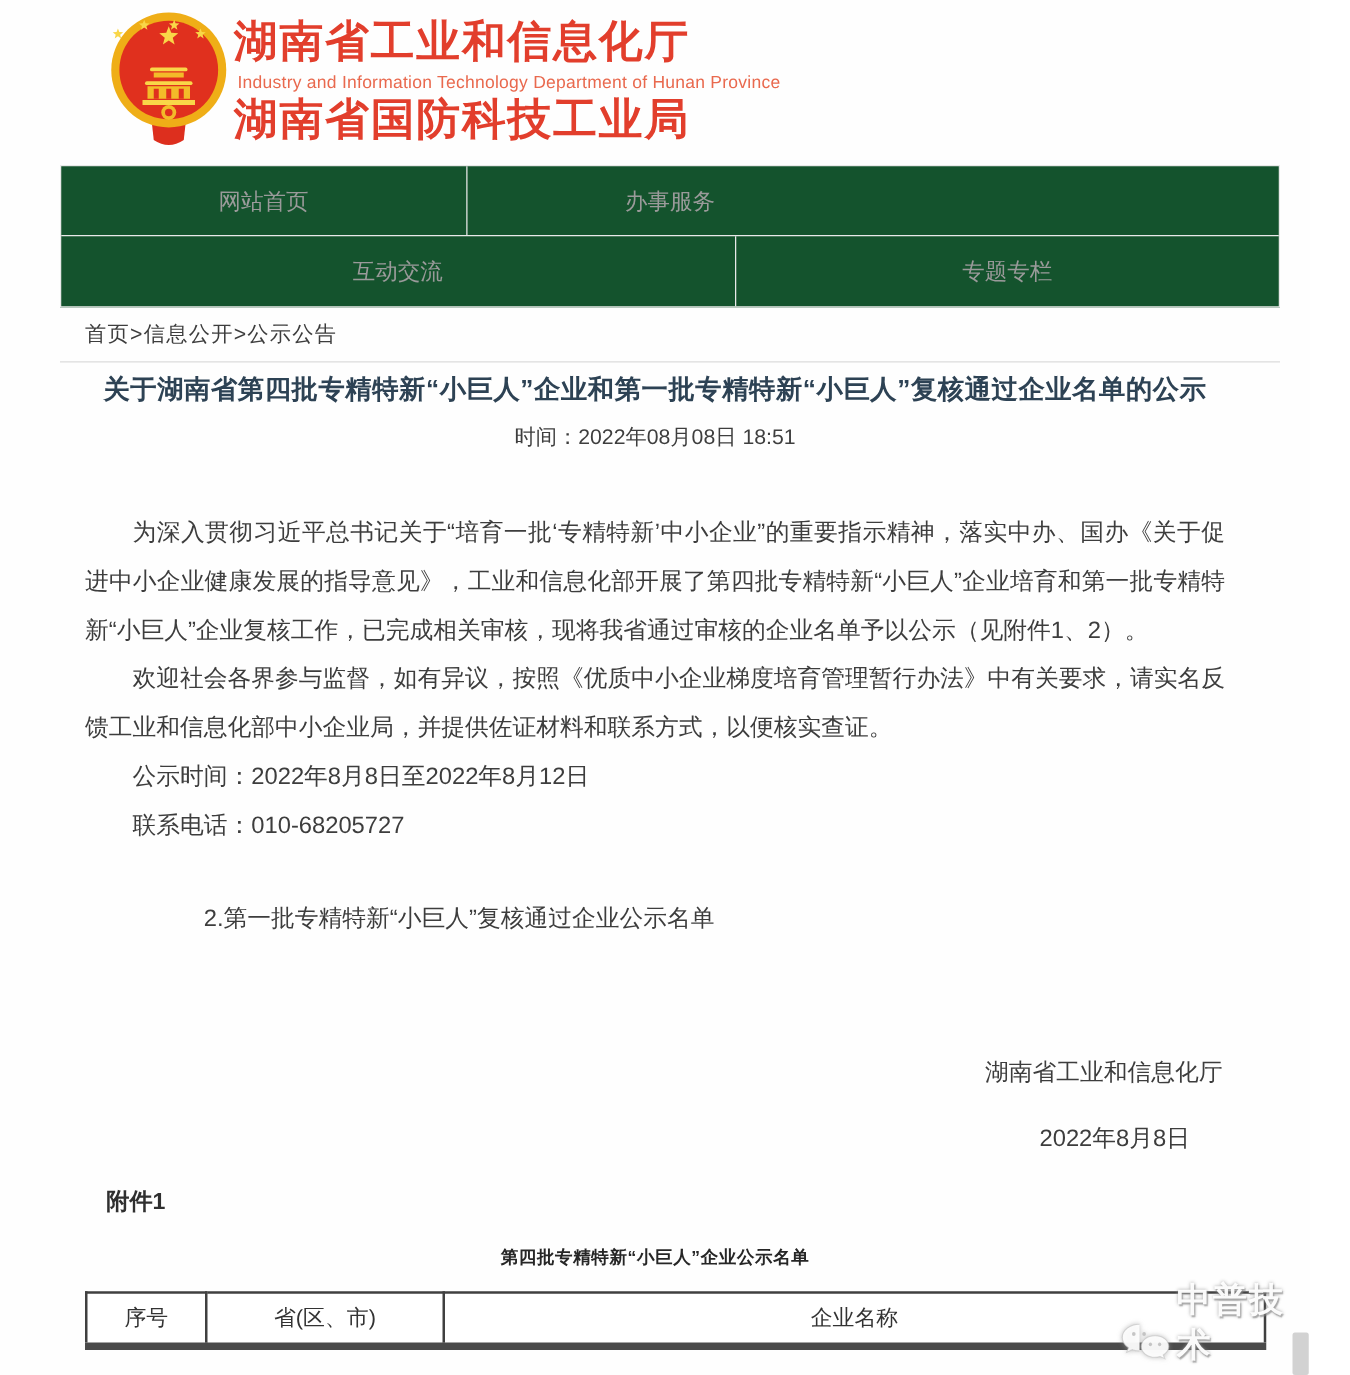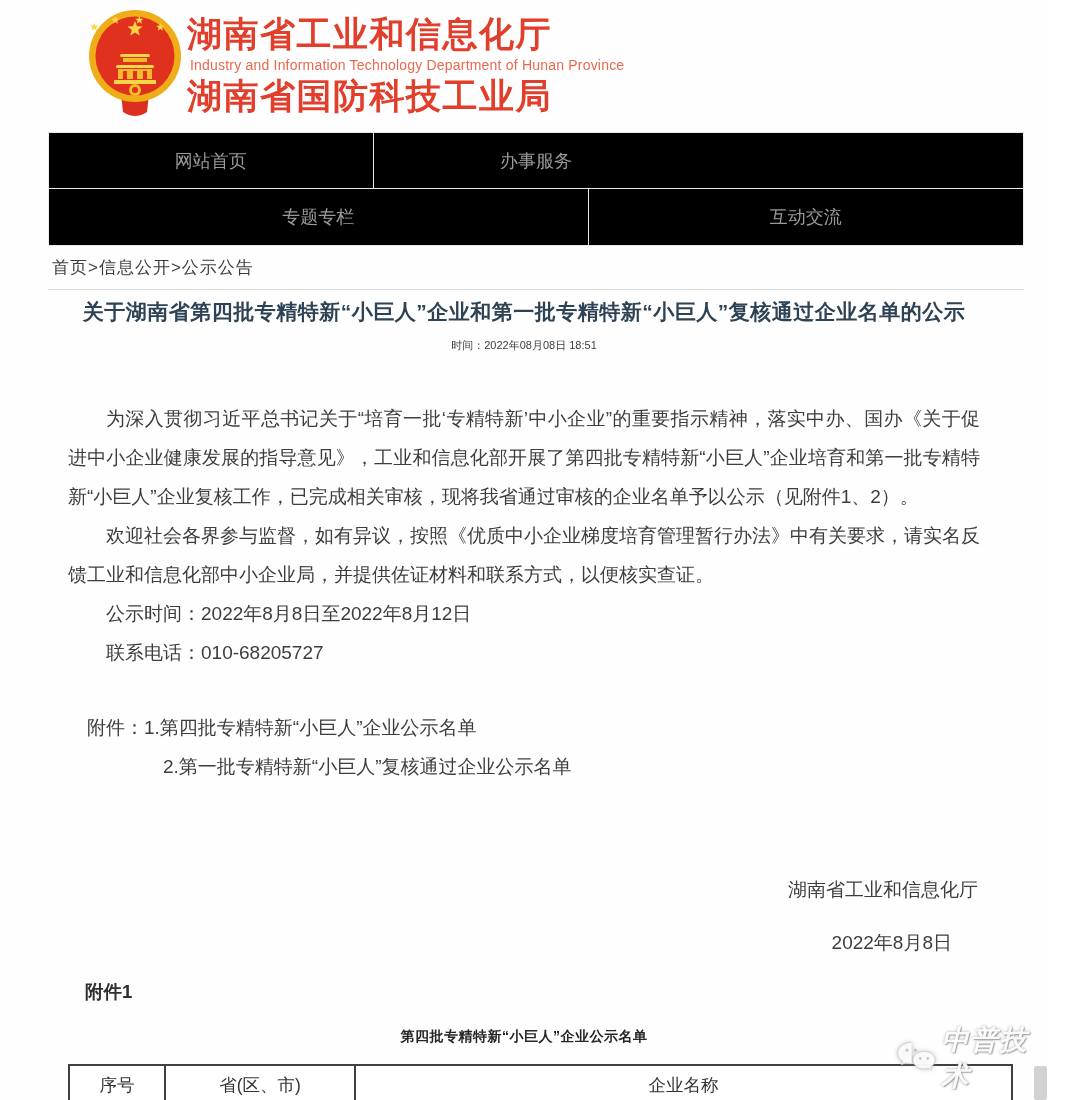--- a/index.html
+++ b/index.html
@@ -12,37 +12,37 @@
   .page { width:1048px; height:1100px; position:relative; background:#fefefe; }
 
   
   .site-header { height:132px; position:relative; }
   .emblem { position:absolute; left:84px; top:8px; width:102px; height:112px; }
   .org-names { position:absolute; left:187px; top:13px; }
   .org-cn { font-size:35px; font-weight:bold; color:#e23e2c; letter-spacing:1.5px; line-height:1.22; white-space:nowrap; }
   .org-en { font-size:14px; color:#e9694e; letter-spacing:0.2px; margin:1px 0 2px 3px; white-space:nowrap; }
 
   
-  .main-nav { margin-left:48px; width:976px; border:1px solid #e9e9e9; background:#000000; }
+  .main-nav { margin-left:48px; width:976px; border:1px solid #e9e9e9; background:#14532d; }
   .nav-row { display:grid; height:56px; }
   .nav-row-1 { grid-template-columns:1fr 1fr 1fr; border-bottom:1px solid #e9e9e9; }
   .nav-row-2 { grid-template-columns:55.4% 44.6%; }
   .nav-item { display:flex; align-items:center; justify-content:center;
     font-size:18px; color:#9a9a9a; border-right:1px solid #e9e9e9; cursor:pointer; }
   .nav-item:last-child { border-right:none; }
 
   
   .breadcrumb-bar { margin-left:48px; width:976px; height:44px; display:flex; align-items:center;
     border-bottom:1px solid #dcdcdc; }
-  .breadcrumb { margin-left:4px; font-size:17px; color:#3d3d3d; letter-spacing:1px; cursor:pointer; }
+  .breadcrumb { margin-left:20px; font-size:17px; color:#3d3d3d; letter-spacing:1px; cursor:pointer; }
 
   
   .article-title { margin:8px 52px 0; text-align:center; font-size:21px; font-weight:700;
     color:#2d4254; letter-spacing:0.5px; line-height:1.35; }
-  .article-time { text-align:center; font-size:11px; color:#3e3e3e; margin-top:12px; }
+  .article-time { text-align:center; font-size:17px; color:#3e3e3e; margin-top:12px; }
 
   .article-body { margin:46px 68px 0; font-size:19px; color:#3d3d3d; line-height:39px; }
   .article-body p { text-indent:2em; text-align:justify; }
 
   .attachments { margin-top:36px; }
   .att-line1 { padding-left:19px; }
   .att-line2 { padding-left:95px; }
 
   .signature { margin-top:84px; text-align:right; }
   .sig-org { font-size:19px; color:#3d3d3d; padding-right:2px; }
@@ -53,22 +53,22 @@
   .table-title { text-align:center; font-size:14px; font-weight:700; color:#262626; margin-top:6px; letter-spacing:0.5px; }
 
   
   table.roster { margin-top:8px; width:945px; border-collapse:collapse;
     border:2px solid #404040; border-bottom:6px solid #4a4a4a; background:#fff; }
   table.roster th, table.roster td { border:2px solid #404040; font-weight:400;
     font-size:17.5px; color:#333; text-align:center; }
   table.roster th { height:38px; }
 
   
-  .watermark { position:absolute; left:896px; top:1022px; display:flex; align-items:center; gap:5px;
-    z-index:6; pointer-events:none;font-style:italic; }
+  .watermark { position:absolute; left:896px; top:1022px; display:flex; align-items:flex-end; gap:5px;
+    z-index:6; pointer-events:none; }
   .watermark-text { font-size:27px; font-weight:700; color:rgba(255,255,255,0.95); letter-spacing:2px;
     text-shadow:0 0 3px rgba(150,150,150,0.85), 1px 1px 1px rgba(120,120,120,0.6); }
   .wm-icon { width:44px; height:38px; filter:drop-shadow(0 0 2px rgba(150,150,150,0.7)); }
 
   
   .scrollbar-thumb { position:absolute; right:1px; top:1066px; width:13px; height:34px;
     background:#d2d2d2; border-radius:2px; z-index:7; cursor:grab; }
 </style>
 </head>
 <body>
@@ -110,41 +110,40 @@
       <div class="org-cn">湖南省国防科技工业局</div>
     </div>
   </header>
 
   <nav class="main-nav">
     <div class="nav-row nav-row-1">
       <div class="nav-item">网站首页</div>
       <div class="nav-item">办事服务</div>
     </div>
     <div class="nav-row nav-row-2">
+      <div class="nav-item">互动交流</div>
       <div class="nav-item">专题专栏</div>
-      <div class="nav-item">互动交流</div>
     </div>
   </nav>
 
   <div class="breadcrumb-bar">
     <span class="breadcrumb">首页&gt;信息公开&gt;公示公告</span>
   </div>
 
   <main>
     <h1 class="article-title">关于湖南省第四批专精特新“小巨人”企业和第一批专精特新“小巨人”复核通过企业名单的公示</h1>
     <div class="article-time">时间：2022年08月08日 18:51</div>
 
     <div class="article-body">
       <p>为深入贯彻习近平总书记关于“培育一批‘专精特新’中小企业”的重要指示精神，落实中办、国办《关于促进中小企业健康发展的指导意见》，工业和信息化部开展了第四批专精特新“小巨人”企业培育和第一批专精特新“小巨人”企业复核工作，已完成相关审核，现将我省通过审核的企业名单予以公示（见附件1、2）。</p>
       <p>欢迎社会各界参与监督，如有异议，按照《优质中小企业梯度培育管理暂行办法》中有关要求，请实名反馈工业和信息化部中小企业局，并提供佐证材料和联系方式，以便核实查证。</p>
       <p>公示时间：2022年8月8日至2022年8月12日</p>
       <p>联系电话：010-68205727</p>
 
       <div class="attachments">
-        <div class="att-line1"><span>附件：</span><span>1.第四批专精特新“小巨人”企业公示名单</span></div>
         <div class="att-line2">2.第一批专精特新“小巨人”复核通过企业公示名单</div>
       </div>
 
       <div class="signature">
         <div class="sig-org">湖南省工业和信息化厅</div>
         <div class="sig-date">2022年8月8日</div>
       </div>
 
       <div class="att1-label">附件1</div>
       <div class="table-title">第四批专精特新“小巨人”企业公示名单</div>

